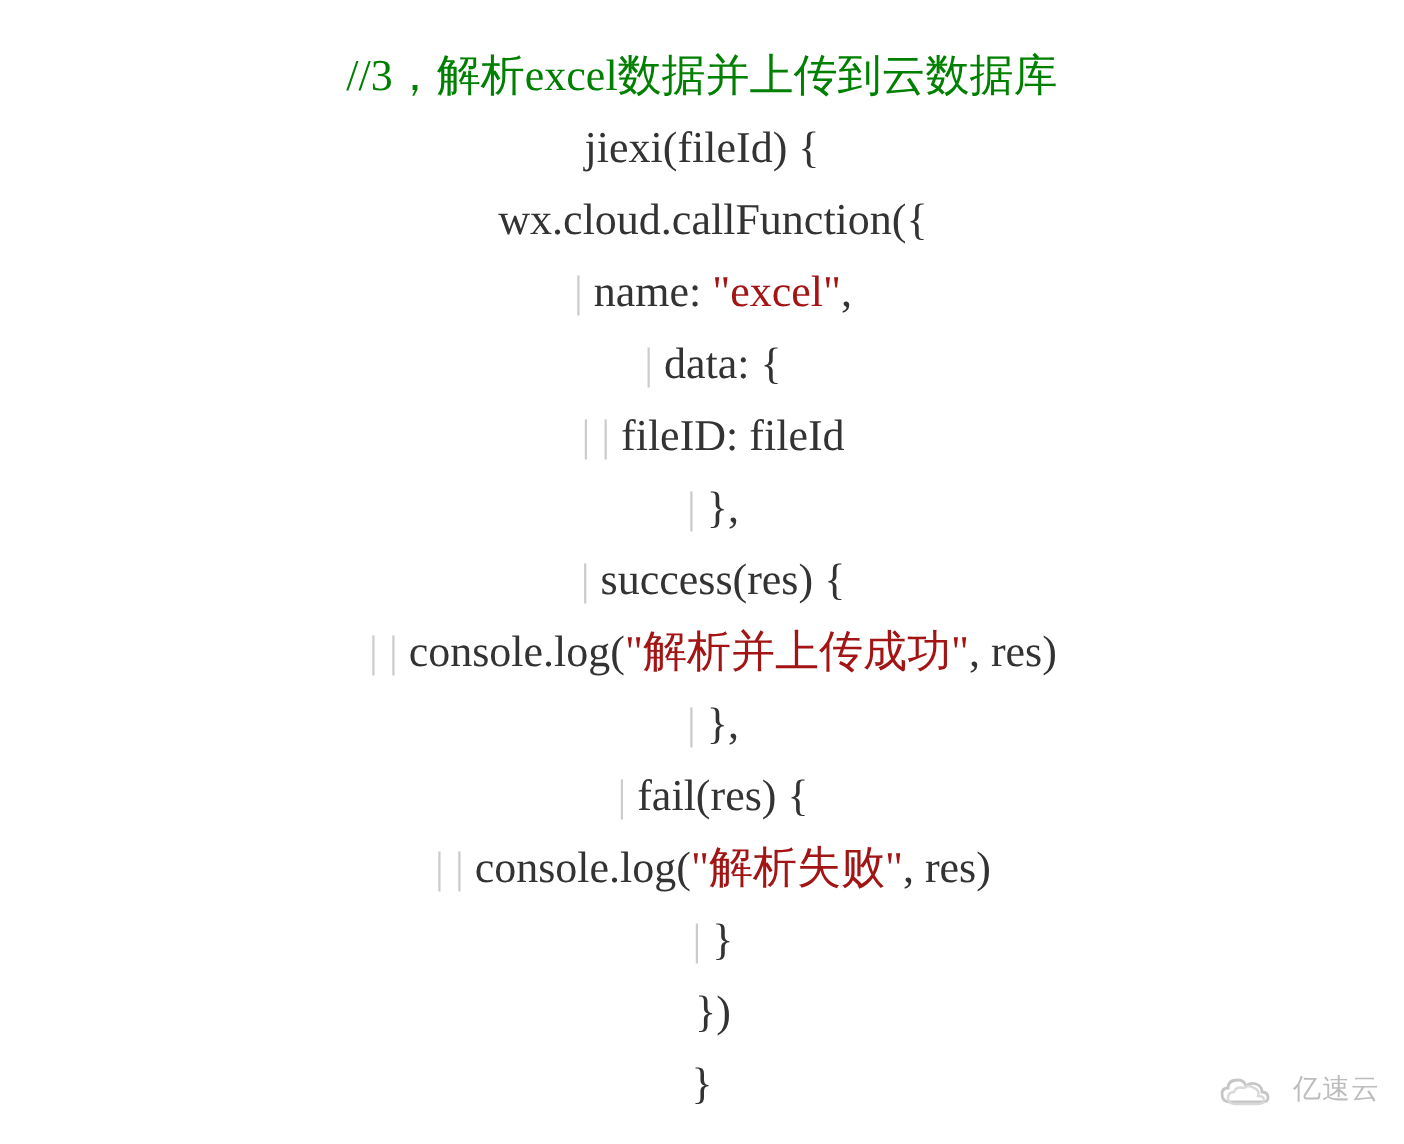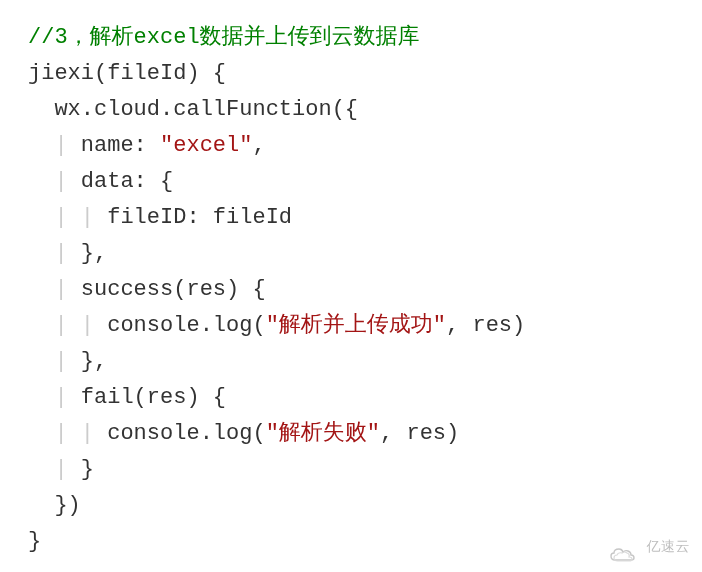--- a/index.html
+++ b/index.html
@@ -10,38 +10,39 @@
       line-height: 36px;
       padding: 20px 28px;
       color: #333333;
       position: relative;
       width: 702px;
       height: 572px;
       overflow: hidden;
     }
     .code-block {
       white-space: pre;
-      font-family: Liberation Mono, monospace;
+      font-family: Liberation Serif, serif;
+      text-align: center;
     }
     .comment { color: #008000; }
     .string { color: #a31515; }
     .plain { color: #333333; margin-top: 46px; }
     .guide {
       color: #cccccc;
       display: inline;
     }
     .watermark {
       position: absolute;
       right: 12px;
       bottom: 8px;
       display: flex;
-      align-items: flex-end;
+      align-items: center;
       gap: 12px;
       opacity: 0.55;
-      font-family: Liberation Sans, sans-serif;
+      font-family: Liberation Mono, monospace;
     }
     .watermark-icon {
       width: 26px;
       height: 18px;
       position: relative;
     }
     .watermark-icon svg { display: block; }
     .watermark-text {
       font-size: 14px;
       color: #888888;

